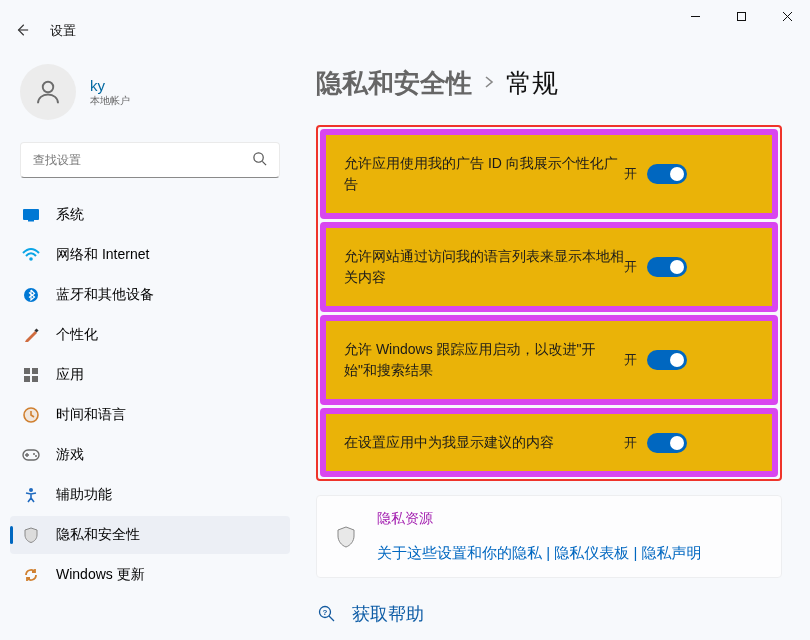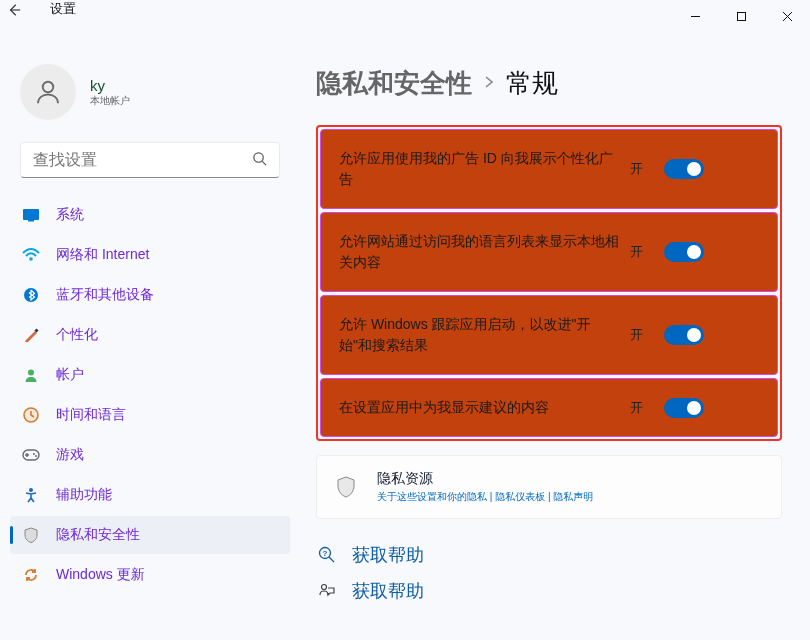--- a/index.html
+++ b/index.html
@@ -14,24 +14,23 @@
     .window {
       width: 100%;
       height: 100%;
       display: flex;
       flex-direction: column;
       background: #f7f9fc;
     }
     .titlebar {
       height: 40px;
       display: flex;
-      align-items: flex-start;
-      padding-left: 4px;
+      align-items: flex-end;
+      padding-left: 12px;
       background: #f7f9fc;
-      gap: 8px;
     }
     .titlebar-back {
       width: 20px;
       height: 20px;
       margin-right: 18px;
       cursor: pointer;
       display: flex;
       align-items: center;
       justify-content: center;
     }
@@ -74,53 +73,53 @@
       width: 56px;
       height: 56px;
       border-radius: 50%;
       background: #ececec;
       display: flex;
       align-items: center;
       justify-content: center;
       margin-right: 14px;
     }
     .avatar svg { width: 30px; height: 30px; }
-    .user-name { font-size: 15px; color: #14532d; font-weight: 400; }
+    .user-name { font-size: 15px; color: #0369a1; font-weight: 400; }
     .user-sub { font-size: 10px; color: #666; }
     .search-box {
       margin: 4px 20px 18px 20px;
       background: #fff;
       border-radius: 4px;
       height: 36px;
       display: flex;
       align-items: center;
       padding: 0 12px;
       border: 1px solid #eaeaea;
       border-bottom: 1px solid #8a8a8a;
     }
     .search-box input {
       flex: 1;
       border: none;
       outline: none;
-      font-size: 16px;
+      font-size: 12px;
       background: transparent;
       color: #a16207;
     }
     .search-box input::placeholder { color: #777; }
     .search-icon { color: #555; }
     .nav-list { list-style: none; padding: 0 10px; }
     .nav-item {
       height: 38px;
       display: flex;
       align-items: center;
       padding: 0 12px;
       border-radius: 4px;
       cursor: pointer;
       font-size: 14px;
-      color: #6d28d9;
+      color: #000000;
       position: relative;
       margin-bottom: 2px;
     }
     .nav-item.active { background: #eceff5; }
     .nav-item.active::before {
       content: "";
       position: absolute;
       left: 0;
       top: 10px;
       bottom: 10px;
@@ -159,28 +158,27 @@
       color: #111;
       font-weight: 400;
     }
     .settings-group {
       border: 2px solid #ef342a;
       border-radius: 4px;
       padding: 2px 2px;
       margin-bottom: 14px;
     }
     .setting-card {
-      background: #c2410c;
-      border: 1px solid #d946ef;
+      background: #eab308;
+      border: 6px solid #d946ef;
       border-radius: 4px;
       padding: 18px 18px;
       display: flex;
       align-items: center;
       margin-bottom: 3px;
-      gap: 11px;
     }
     .setting-card:last-child { margin-bottom: 0; }
     .setting-label {
       flex: 1;
       font-size: 14px;
       color: #1a1a1a;
       line-height: 1.5;
       max-width: 280px;
     }
     .toggle-state {
@@ -216,22 +214,22 @@
       margin-bottom: 24px;
     }
     .resource-icon {
       width: 24px;
       height: 24px;
       margin-right: 18px;
       display: flex;
       align-items: center;
     }
     .resource-text { font-size: 14px; }
-    .resource-title { color: #0f172a; margin-bottom: 2px; }
-    .resource-links { font-size: 10px; color: #0067c0; }
+    .resource-title { color: #a21caf; margin-bottom: 16px; }
+    .resource-links { font-size: 15px; color: #0067c0; }
     .resource-links span { cursor: pointer; }
     .footer-links { padding-left: 2px; }
     .footer-link {
       display: flex;
       align-items: center;
       margin-bottom: 12px;
       cursor: pointer;
     }
     .footer-link-icon {
       width: 18px;
@@ -332,26 +330,28 @@
             <span class="nav-icon">
               <svg width="16" height="16" viewBox="0 0 16 16">
                 <path d="M3 13 L12 4 L14 6 L5 15 L2 15 Z" fill="#d06c3f"></path>
                 <rect x="12" y="2" width="3" height="3" fill="#333" transform="rotate(45 13.5 3.5)"></rect>
               </svg>
             </span>
             <span>个性化</span>
           </li>
           <li class="nav-item">
             <span class="nav-icon">
-              <svg width="16" height="16" viewBox="0 0 16 16">
-                <circle cx="8" cy="5.5" r="3" fill="#4ab061"></circle>
-                <path d="M2.5 15c0-3 2.5-5 5.5-5s5.5 2 5.5 5" fill="#4ab061"></path>
-              </svg>
-            </span>
-            <span>帐户</span>
+              <svg width="16" height="16">
+                <rect x="1" y="1" width="6" height="6" fill="#6a6a6a"></rect>
+                <rect x="9" y="1" width="6" height="6" fill="#6a6a6a"></rect>
+                <rect x="1" y="9" width="6" height="6" fill="#6a6a6a"></rect>
+                <rect x="9" y="9" width="6" height="6" fill="#6a6a6a"></rect>
+              </svg>
+            </span>
+            <span>应用</span>
           </li>
           <li class="nav-item">
             <span class="nav-icon">
               <svg width="16" height="16" viewBox="0 0 16 16">
                 <circle cx="8" cy="8" r="7" fill="none" stroke="#d08030" stroke-width="1.6"></circle>
                 <circle cx="8" cy="8" r="7" fill="#d08030" opacity="0.15"></circle>
                 <path d="M8 4v4l3 2" stroke="#d08030" stroke-width="1.6" fill="none"></path>
               </svg>
             </span>
             <span>时间和语言</span>

